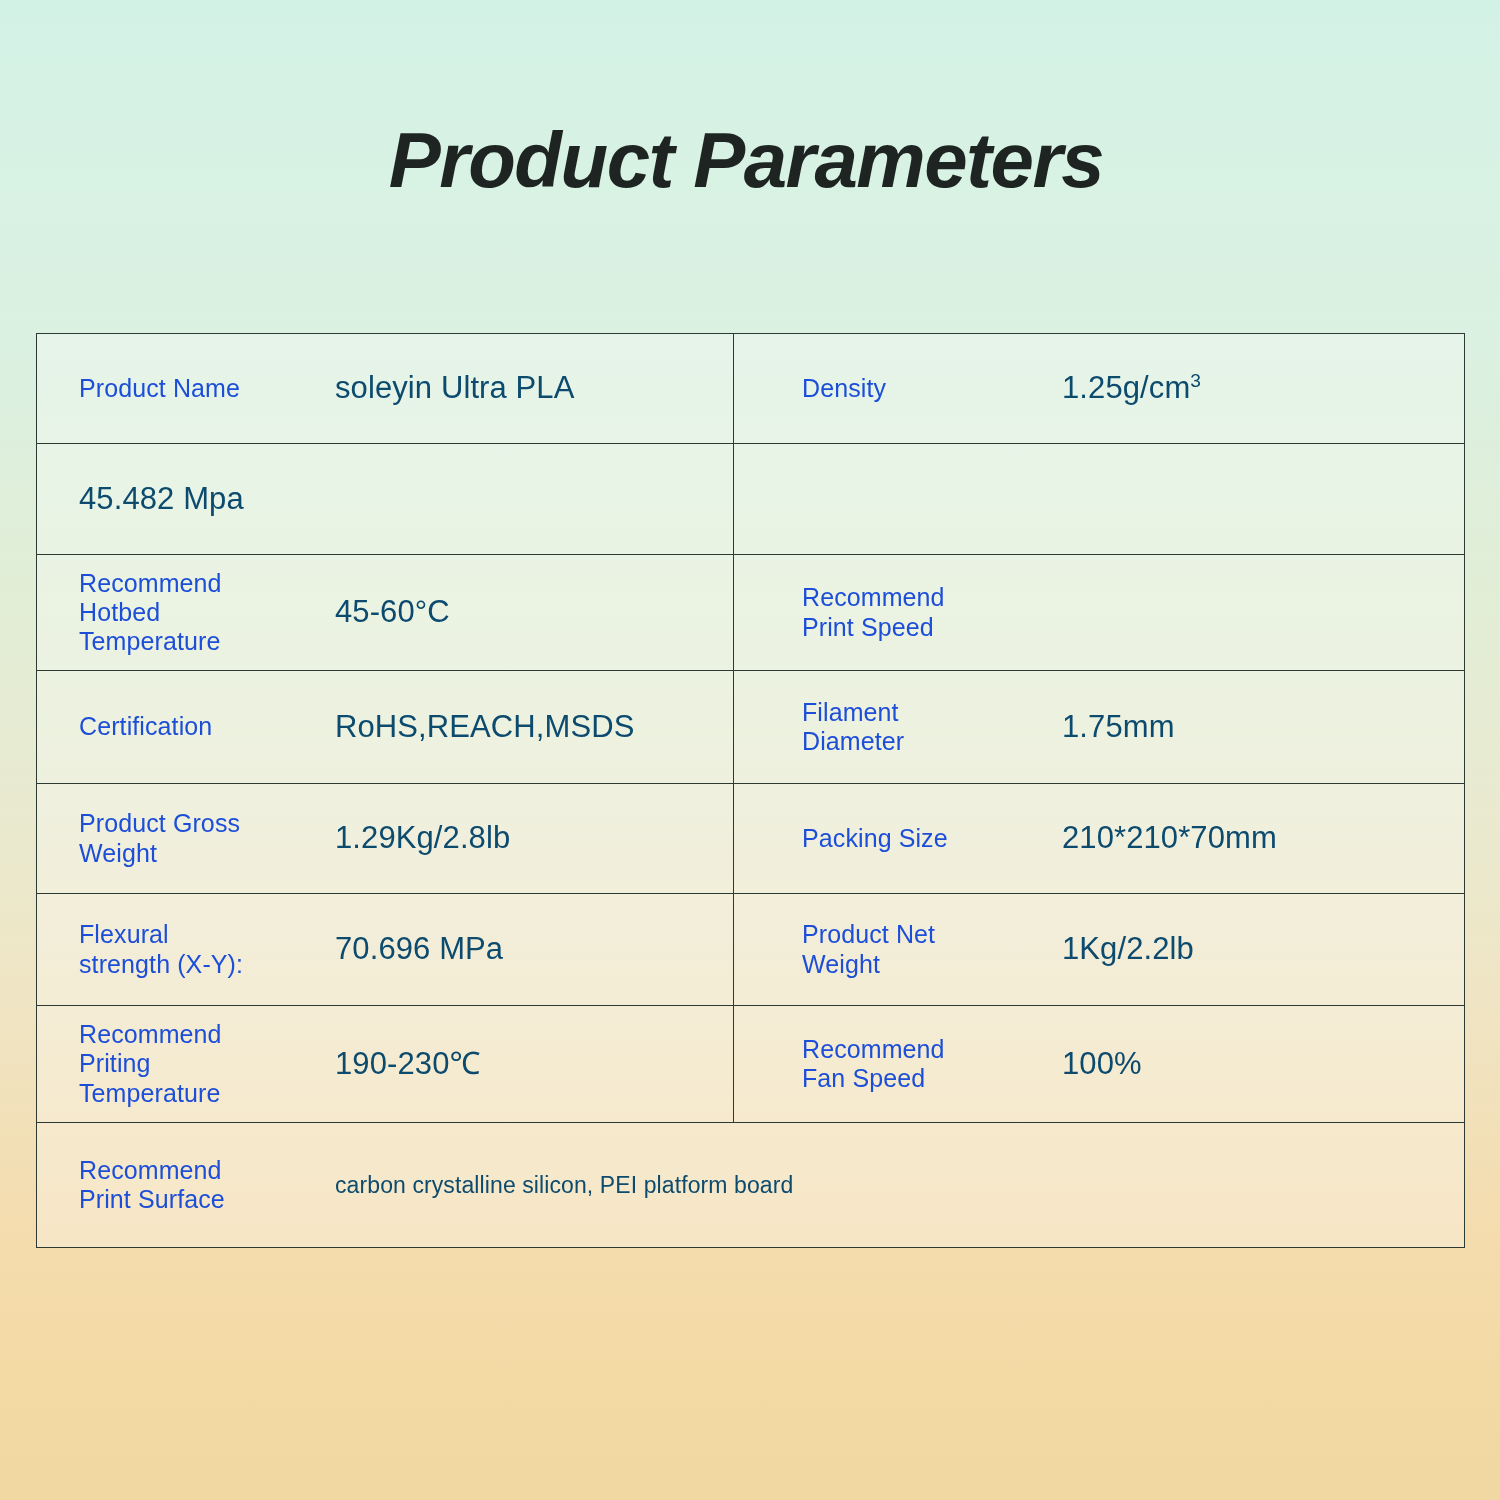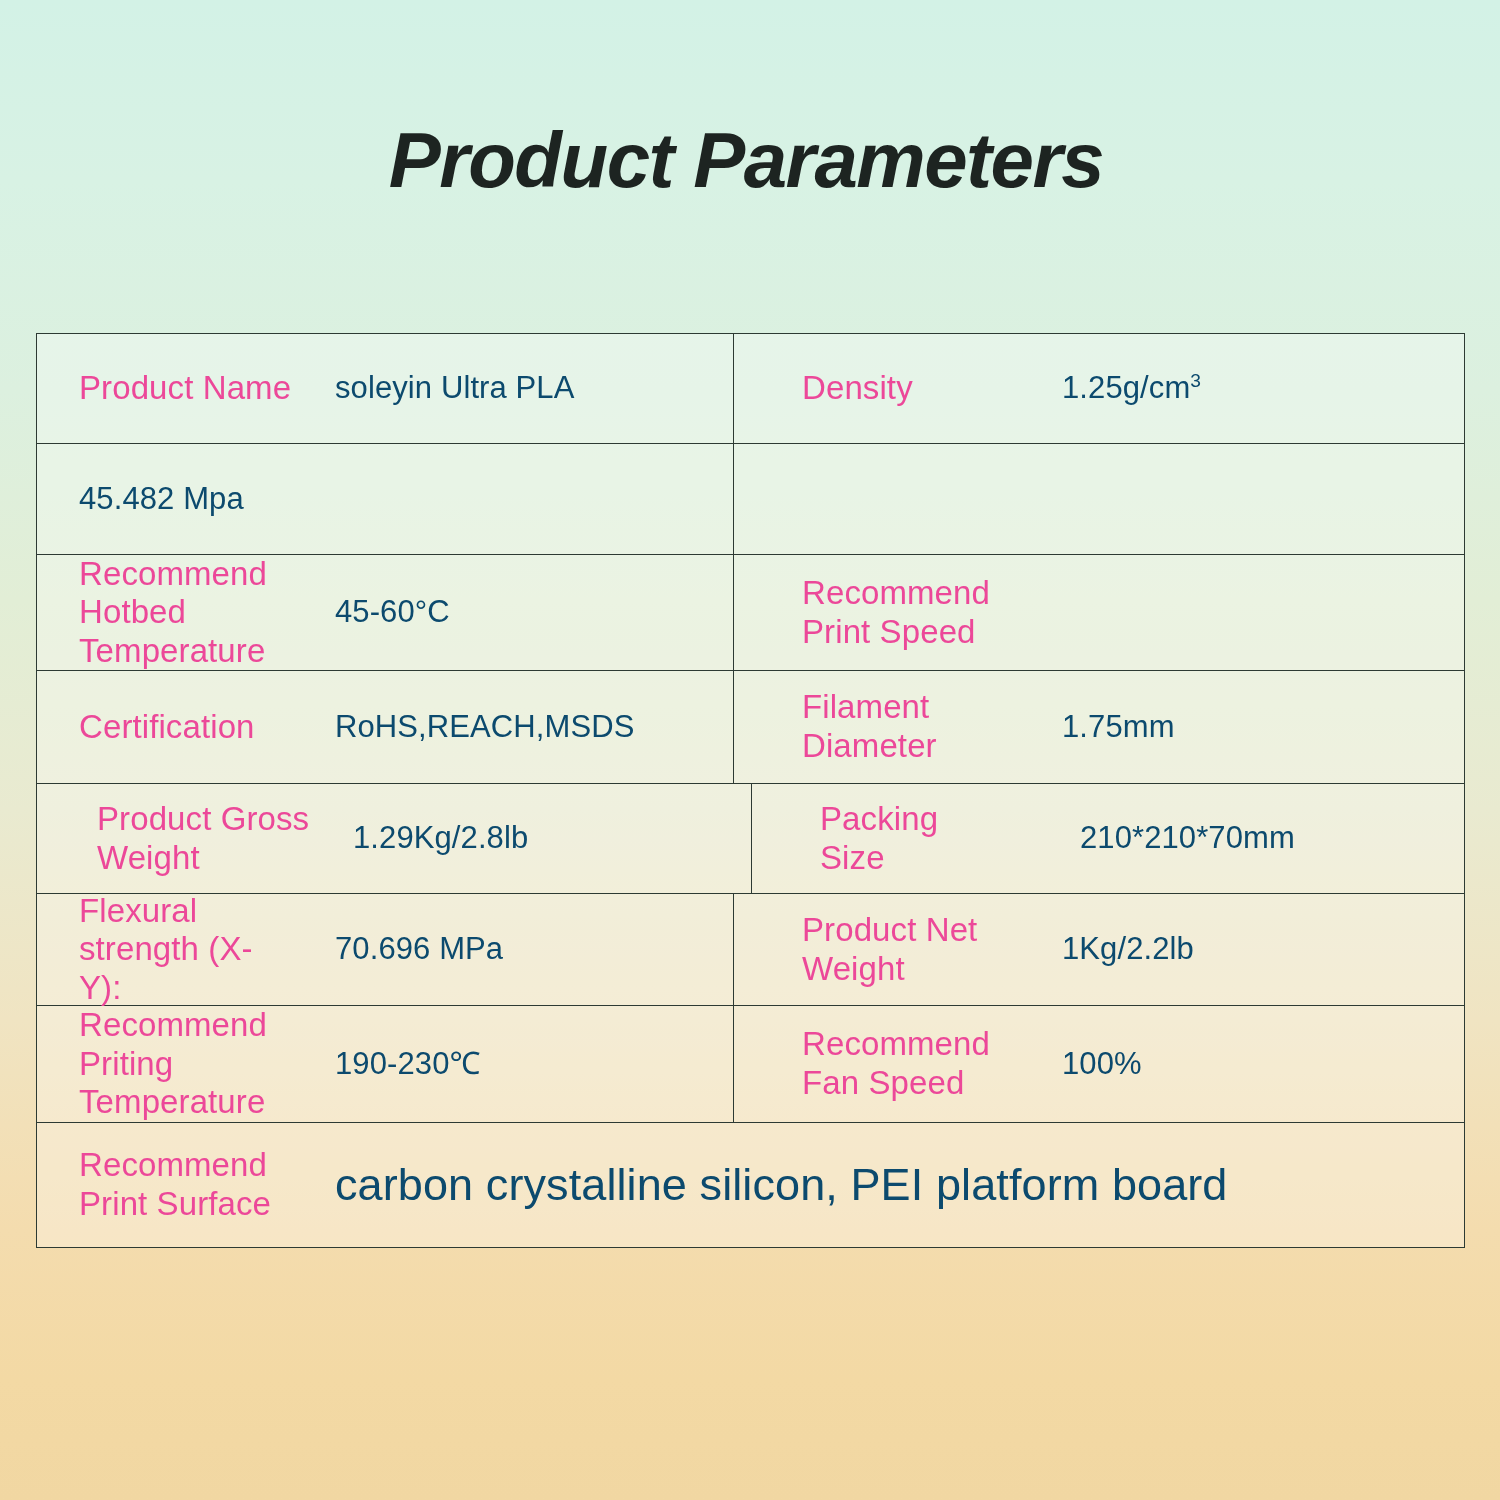--- a/index.html
+++ b/index.html
@@ -70,22 +70,22 @@
     flex: 0 0 697px;
     border-right: 1.6px solid #2d3a33;
   }
   .cell.right-half {
     flex: 1 1 auto;
   }
   .cell.full {
     flex: 1 1 auto;
   }
   .label {
-    color: #ec4899;
-    font-size: 33px;
+    color: #1d4ed8;
+    font-size: 25px;
     line-height: 1.17;
     font-weight: 400;
     letter-spacing: 0.1px;
     white-space: pre-line;
   }
   .value {
     color: #0c4a6e;
     font-size: 31px;
     line-height: 1.17;
     font-weight: 400;
@@ -103,26 +103,26 @@
   .right-half .label  { width: 258px; padding-left: 68px; box-sizing: border-box; }
   .right-half .value  { padding-left: 70px; }
   .full .label        { width: 256px; padding-left: 42px; box-sizing: border-box; }
   .full .value        { padding-left: 42px; }
 
   
   .r1 { height: 110px; }
   .r2 { height: 111px; }
   .r3 { height: 116px; }
   .r4 { height: 113px; }
-  .r5 { height: 110px; padding-left: 18px; }
+  .r5 { height: 110px; }
   .r6 { height: 112px; }
   .r7 { height: 117px; }
   .r8 { height: 125px; }
 
-  .r8 .value { font-size: 45px; }
+  .r8 .value { font-size: 23px; }
 </style>
 </head>
 <body>
 
 <div class="title-wrap">
   <div class="title">Product Parameters</div>
 </div>
 
 <div class="table">
 

